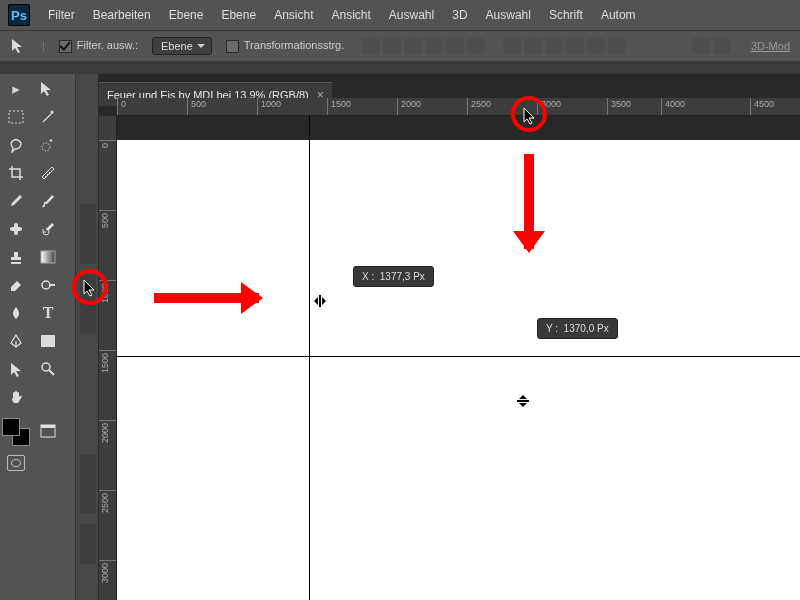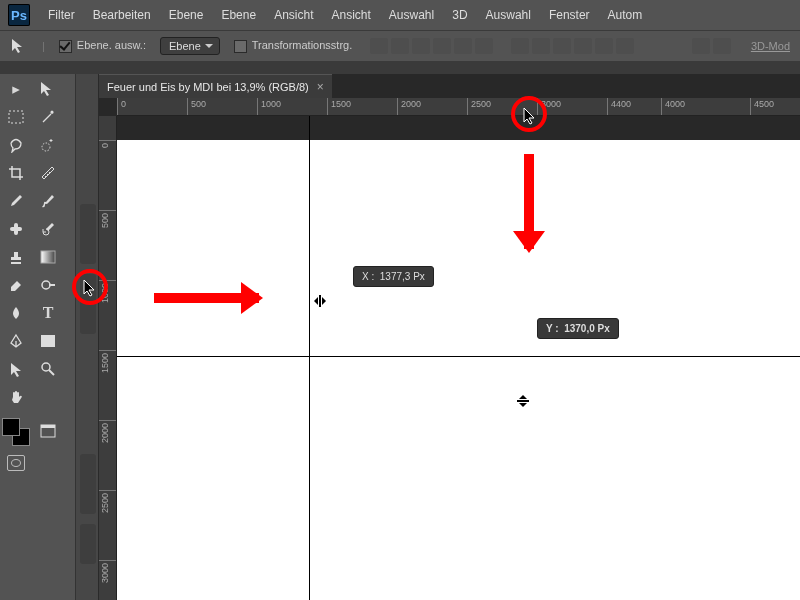--- a/index.html
+++ b/index.html
@@ -36,21 +36,21 @@
   .swatches .bg { position:absolute; width:18px; height:18px; background:#000; border:1px solid #888; right:0; bottom:0; }
   .qmask { width:18px; height:16px; border:1px solid #bbb; border-radius:2px; position:relative; }
   .qmask::after { content:""; position:absolute; inset:3px; border:1px solid #bbb; border-radius:50%; }
 
   
   .gutter { width:24px; background:#474747; border-left:1px solid #333; border-right:1px solid #2a2a2a; position:relative; }
   .gutter .vtab { width:16px; height:60px; background:#3e3e3e; position:absolute; left:4px; border-radius:3px; }
   .docarea { flex:1; background:#282828; position:relative; overflow:hidden; }
 
   
-  .tab { position:absolute; top:0; left:0; right:0; height:24px; display:flex; align-items:center; }
+  .tab { position:absolute; top:8px; left:0; right:0; height:24px; display:flex; align-items:center; }
   .tabbtn { background:#3b3b3b; color:#e8e8e8; font-size:11px; padding:4px 8px; height:24px; display:flex; align-items:center; gap:8px; border-top:1px solid #555; }
   .tabbtn .x { color:#aaa; font-size:12px; }
 
   
   .ruler-h { position:absolute; top:24px; left:18px; right:0; height:18px; background:#3d3d3d; color:#aaa; font-size:9px; border-bottom:1px solid #222; }
   .ruler-h .tick { position:absolute; top:0; bottom:0; border-left:1px solid #777; }
   .ruler-h .tick span { position:absolute; top:1px; left:3px; }
   .ruler-v { position:absolute; top:42px; left:0; width:18px; bottom:0; background:#3d3d3d; color:#aaa; font-size:9px; border-right:1px solid #222; }
   .ruler-v .tick { position:absolute; left:0; right:0; border-top:1px solid #777; }
   .ruler-v .tick span { position:absolute; left:1px; top:2px; writing-mode:vertical-rl; transform:rotate(180deg); }
@@ -94,32 +94,32 @@
   <div class="ps-logo">Ps</div>
   <div class="menu-item">Filter</div>
   <div class="menu-item">Bearbeiten</div>
   <div class="menu-item">Ebene</div>
   <div class="menu-item">Ebene</div>
   <div class="menu-item">Ansicht</div>
   <div class="menu-item">Ansicht</div>
   <div class="menu-item">Auswahl</div>
   <div class="menu-item">3D</div>
   <div class="menu-item">Auswahl</div>
-  <div class="menu-item">Fenster</div>
+  <div class="menu-item">Schrift</div>
   <div class="menu-item">Autom</div>
 </div>
 
 <div class="options">
   <span class="opt-icon">
     <svg width="18" height="18">
         <path d="M2 2 L2 14 L5 11 L8 16 L10 15 L7 10 L12 10 Z" fill="#ddd"></path>
       </svg>
   </span>
   <span style="color:#777">|</span>
-  <span><span class="check"></span><span>Ebene. ausw.:</span></span>
+  <span><span class="check"></span><span>Filter. ausw.:</span></span>
   <span class="dd">Ebene</span>
   <span><span class="check empty"></span><span>Transformationsstrg.</span></span>
   <div class="align-group">
     <div class="align-ic"></div>
       <div class="align-ic"></div>
       <div class="align-ic"></div>
     <div class="align-ic"></div>
       <div class="align-ic"></div>
       <div class="align-ic"></div>
   </div>
@@ -315,21 +315,21 @@
       <div class="tick" style="left:280px">
           <span>2000</span>
         </div>
       <div class="tick" style="left:350px">
           <span>2500</span>
         </div>
       <div class="tick" style="left:420px">
           <span>3000</span>
         </div>
       <div class="tick" style="left:490px">
-          <span>4400</span>
+          <span>3500</span>
         </div>
       <div class="tick" style="left:544px">
           <span>4000</span>
         </div>
       <div class="tick" style="left:633px">
           <span>4500</span>
         </div>
     </div>
 
     <div class="ruler-v">
@@ -363,21 +363,21 @@
       <div class="guide-h" style="top:240px"></div>
 
       <div class="tip" style="left:236px; top:150px;">
         <span>X :</span>&nbsp;&nbsp;<span>1377,3 Px</span>
       </div>
       <div class="cur-h" style="left:195px; top:177px;">
           <span class="a l"></span>
           <span class="a r"></span>
         </div>
 
-      <div class="tip" style="left:420px; top:202px;font-weight:bold;">
+      <div class="tip" style="left:420px; top:202px;">
         <span>Y :</span>&nbsp;&nbsp;<span>1370,0 Px</span>
       </div>
       <div class="cur-v" style="left:398px; top:277px;">
           <span class="a t"></span>
           <span class="a b"></span>
         </div>
     </div>
 
     <div class="circle" style="left:412px; top:22px;"></div>
     <div class="ptr" style="left:424px; top:33px;">

